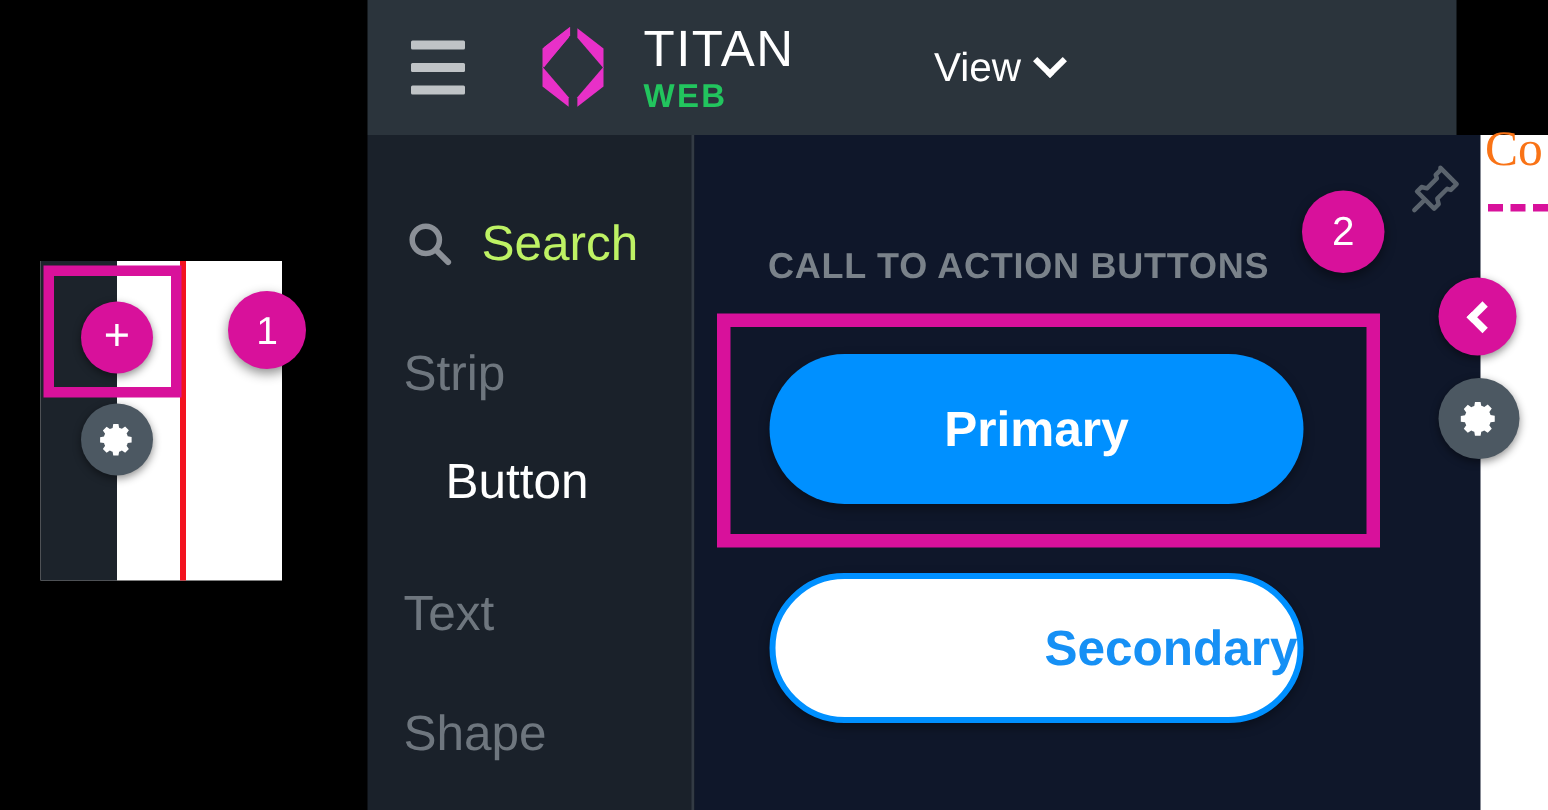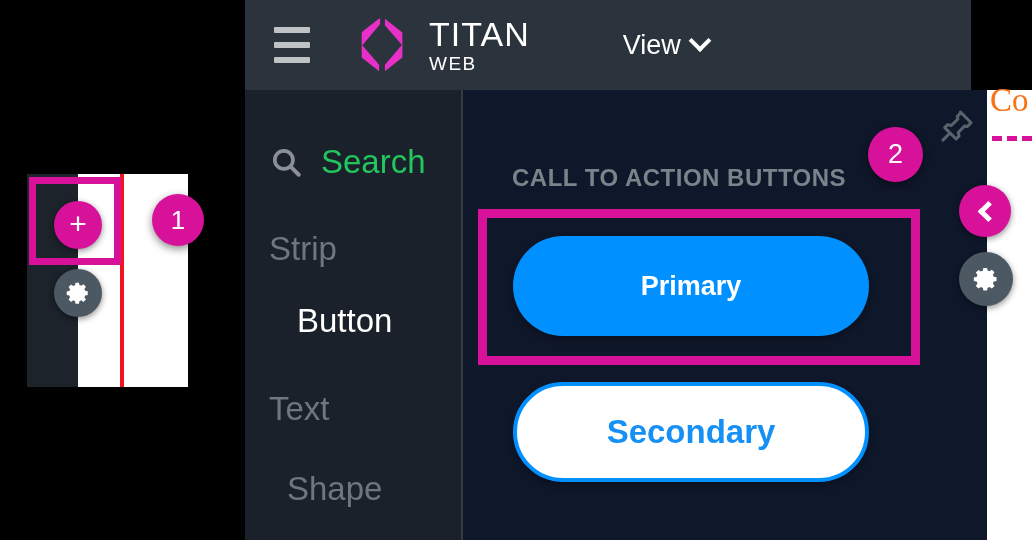--- a/index.html
+++ b/index.html
@@ -77,21 +77,21 @@
   .hamburger span{ display:block; height:6px; background:#BFC3C6; border-radius:1px; }
 
   .brand{ display:flex; align-items:center; margin-left:33px; }
   .brand-mark{ width:62px; height:62px; }
   .brand-text{ margin-left:16px; line-height:1; }
   .brand-title{
     color:#fff; font-size:34px; font-weight:400; letter-spacing:1px;
     font-family:"Liberation Sans", sans-serif;
   }
   .brand-sub{
-    color:#ffffff; font-size:19px; font-weight:400; letter-spacing:1.5px;
+    color:#22c55e; font-size:22px; font-weight:700; letter-spacing:1.5px;
     margin-top:3px;
   }
   .nav{ display:flex; align-items:center; margin-left:93px; gap:66px; }
   .nav-item{
     color:#fff; font-size:27px; display:flex; align-items:center; gap:11px;
     white-space:nowrap;
   }
   .chev-down{
     width:16px; height:16px; border-right:4px solid #fff; border-bottom:4px solid #fff;
     transform:rotate(45deg) translate(-3px,-3px);
@@ -104,55 +104,55 @@
   }
   .panel-divider{
     position:absolute; left:461px; top:90px; width:2px; height:450px;
     background:#333B44;
   }
   .search-row{
     position:absolute; left:24px; top:53px;
     display:flex; align-items:center; gap:18px;
   }
   .search-icon{ width:34px; height:34px; }
-  .search-text{ color:#22c55e; font-size:33px; }
+  .search-text{ color:#bef264; font-size:33px; }
   .list-item{
     position:absolute; left:24px; font-size:33px; color:#6E767E;
   }
   .list-item.active{ color:#FFFFFF; }
   .li-strip{ top:140px; }
   .li-button{ top:212px;margin-left:28px; }
   .li-text{ top:300px; }
-  .li-shape{ top:380px;margin-left:18px; }
+  .li-shape{ top:380px; }
 
   
   .canvas{
     position:absolute; left:463px; top:90px; width:569px; height:536px;
     background:#0f172a;
   }
   .section-title{
     position:absolute; left:49px; top:74px;
     color:#7A828A; font-size:24px; font-weight:700; letter-spacing:.5px;
     white-space:nowrap;
   }
   .primary-highlight{
     position:absolute; left:15px; top:119px; width:442px; height:156px;
     border:9px solid #D8119B;
   }
   .btn-primary{
     position:absolute; left:50px; top:146px; width:356px; height:100px;
     background:#0090FF; border-radius:50px;
     display:flex; align-items:center; justify-content:center;
-    color:#fff; font-size:27px; font-weight:700;
+    color:#fff; font-size:33px; font-weight:700;
     box-shadow:0 3px 7px rgba(0,0,0,.35);
   }
   .btn-secondary{
     position:absolute; left:50px; top:292px; width:356px; height:100px;
     background:#fff; border:4px solid #0090FF; border-radius:50px;
-    display:flex; align-items:center; justify-content:center;
+    display:flex; align-items:center; justify-content:flex-end;
     color:#1690F5; font-size:33px; font-weight:700;
     box-shadow:0 3px 7px rgba(0,0,0,.35);
   }
 
   
   .right-panel{
     position:absolute; left:987px; top:90px; width:45px; height:450px;
     background:#FFFFFF;
   }
   .right-head{

